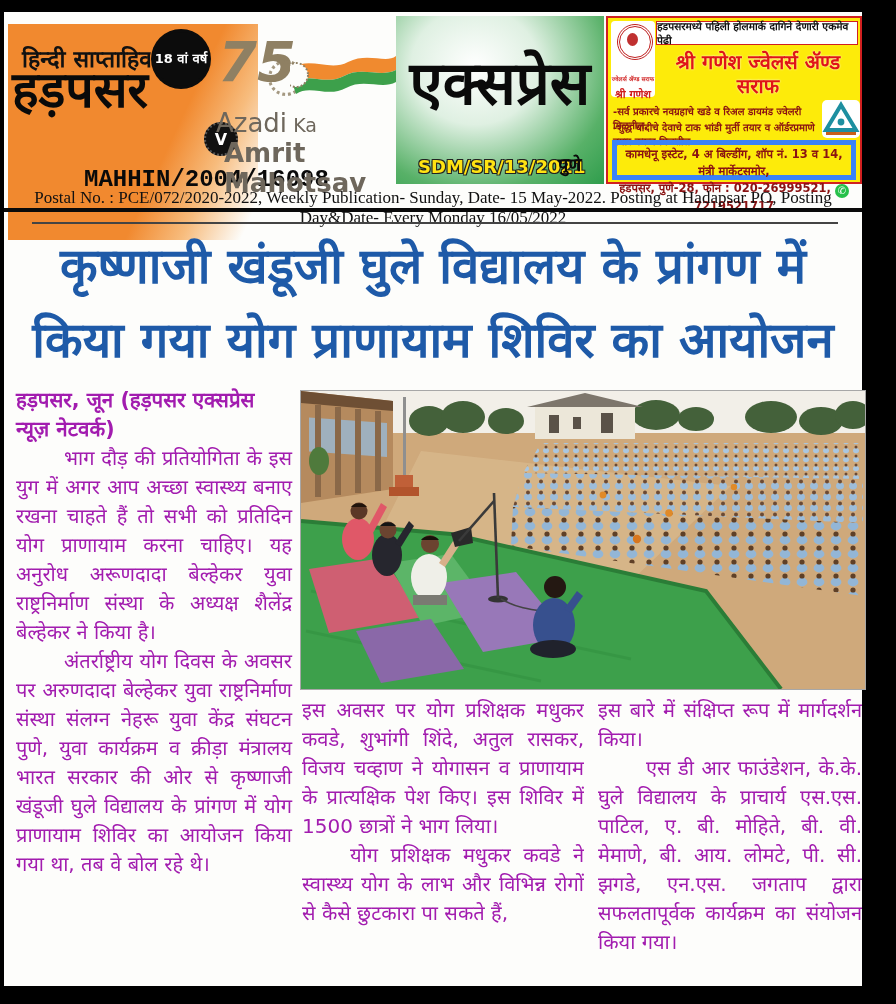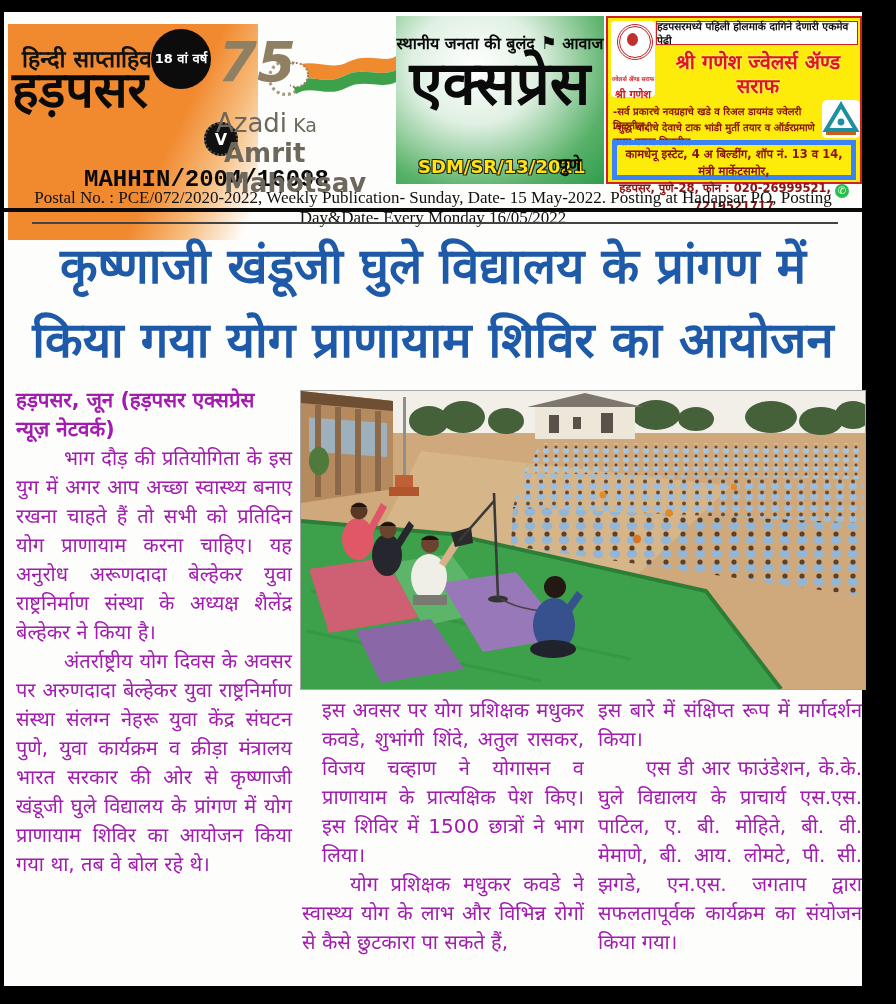--- a/index.html
+++ b/index.html
@@ -89,25 +89,20 @@
         <path d="M2 34 C18 24 36 38 54 28 C72 18 90 30 106 22 L106 34 C92 42 74 30 56 40 C38 50 20 36 6 46 Z" fill="#3da04b"></path>
         <circle cx="6" cy="27" r="12" fill="#fdfdfb" stroke="#8f8063" stroke-width="2" stroke-dasharray="2 2"></circle>
       </svg>
       <div class="abs az1">
         <span>Azadi</span><span class="ka"> Ka</span>
       </div>
       <div class="abs az2">Amrit Mahotsav</div>
     </div>
 
     <div class="abs" id="mast-center">
-      <div class="abs tagline">
-        <span>स्थानीय जनता की बुलंद</span>
-        <span class="flag-glyph">⚑</span>
-        <span> आवाज</span>
-      </div>
       <div class="abs center-title">एक्सप्रेस</div>
       <div class="abs sdm">SDM/SR/13/2021</div>
       <div class="abs pune">पुणे</div>
     </div>
 
     <div class="abs" id="ad">
       <div class="abs ad-top">हडपसरमध्ये पहिली होलमार्क दागिने देणारी एकमेव पेढी</div>
       <div class="abs ad-logo">
         <div class="abs ad-logo-circle"></div>
         <div class="abs ad-logo-dot"></div>
@@ -260,21 +255,21 @@
         <g>
           <ellipse cx="253" cy="234" rx="21" ry="27" fill="#37508e"></ellipse>
           <polygon points="263,218 276,200 282,205 270,222" fill="#37508e"></polygon>
           <circle cx="254" cy="196" r="11" fill="#241812"></circle>
           <ellipse cx="252" cy="258" rx="23" ry="9" fill="#20222c"></ellipse>
         </g>
       </svg>
     </div>
 
     <div class="abs bodycol" id="col2">
-      <p class="para noindent" style="margin-top:0;margin-left:20px;">इस अवसर पर योग प्रशिक्षक मधुकर कवडे, शुभांगी शिंदे, अतुल रासकर, विजय चव्हाण ने योगासन व प्राणायाम के प्रात्यक्षिक पेश किए। इस शिविर में 1500 छात्रों ने भाग लिया।</p>
+      <p class="para noindent" style="margin-top:0;">इस अवसर पर योग प्रशिक्षक मधुकर कवडे, शुभांगी शिंदे, अतुल रासकर, विजय चव्हाण ने योगासन व प्राणायाम के प्रात्यक्षिक पेश किए। इस शिविर में 1500 छात्रों ने भाग लिया।</p>
       <p class="para">योग प्रशिक्षक मधुकर कवडे ने स्वास्थ्य योग के लाभ और विभिन्न रोगों से कैसे छुटकारा पा सकते हैं,</p>
     </div>
 
     <div class="abs bodycol" id="col3">
       <p class="para noindent" style="margin-top:0;">इस बारे में संक्षिप्त रूप में मार्गदर्शन किया।</p>
       <p class="para">एस डी आर फाउंडेशन, के.के. घुले विद्यालय के प्राचार्य एस.एस. पाटिल, ए. बी. मोहिते, बी. वी. मेमाणे, बी. आय. लोमटे, पी. सी. झगडे, एन.एस. जगताप द्वारा सफलतापूर्वक कार्यक्रम का संयोजन किया गया।</p>
     </div>
 
   </div>
 </div>

